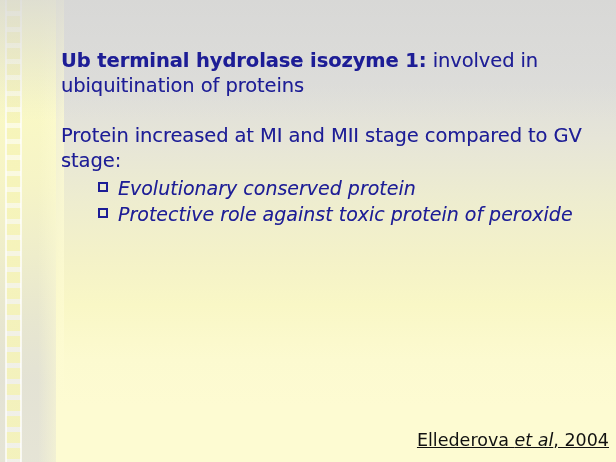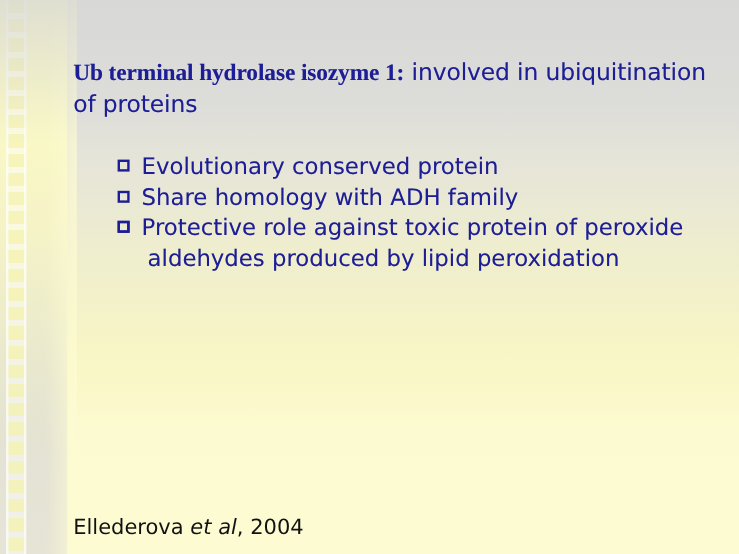--- a/index.html
+++ b/index.html
@@ -104,28 +104,29 @@
   }
 
   .para {
     color: #1d1d96;
     font-size: 19.5px;
     line-height: 25px;
     letter-spacing: -0.1px;
     margin: 0;
     text-shadow: 0 0 0.4px rgba(29,29,150,0.35);
   }
-  .para b { font-weight: bold; font-family: Liberation Serif, serif; }
+  .para b { font-weight: bold; }
 
   .gap { height: 25px; }
 
   .bullets {
     margin: 3px 0 0 0;
     padding: 0;
     list-style: none;
+    font-style: italic;
   }
   .bullet {
     position: relative;
     color: #1d1d96;
     font-size: 19px;
     line-height: 25.5px;
     padding-left: 57px;
     margin: 0;
     text-shadow: 0 0 0.4px rgba(29,29,150,0.35);
   }
@@ -141,25 +142,26 @@
   .bullet .cont {
     display: block;
     padding-left: 5px;
   }
 
   .citation {
     position: absolute;
     left: 0;
     top: 382px;
     width: 548px;
-    text-align: left;
+    text-align: right;
     padding-right: 6px;
     color: #111111;
     font-size: 17.5px;
     font-family: "DejaVu Sans", sans-serif;
+    text-decoration: underline;
   }
   .citation i { font-style: italic; }
 </style>
 </head>
 <body>
 
 <div class="slide">
 
   <div class="left-band"></div>
   <div class="film-strip"></div>
@@ -167,37 +169,36 @@
   <div class="film-strip-rail-r"></div>
   <div class="left-band-fade"></div>
   <div class="top-wash"></div>
 
   <div class="content">
 
     <p class="para"><b>Ub terminal hydrolase isozyme 1:</b><span> involved in ubiquitination of proteins</span></p>
 
     <div class="gap"></div>
 
+    <p class="para">Protein increased at MI and MII stage compared to GV stage:</p>
 
 
     <ul class="bullets">
       <li class="bullet">
         <span class="sq"></span>
         <span>Evolutionary conserved protein</span>
       </li>
       <li class="bullet">
         <span class="sq"></span>
-        <span>Share homology with ADH family</span>
       </li>
       <li class="bullet">
         <span class="sq"></span>
       </li>
       <li class="bullet">
         <span class="sq"></span>
         <span>Protective role against toxic protein of peroxide</span>
-        <span class="cont">aldehydes produced by lipid peroxidation</span>
       </li>
     </ul>
 
     <div class="citation"><span>Ellederova </span><i>et al</i><span>, 2004</span></div>
 
   </div>
 </div>
 
 </body></html>

